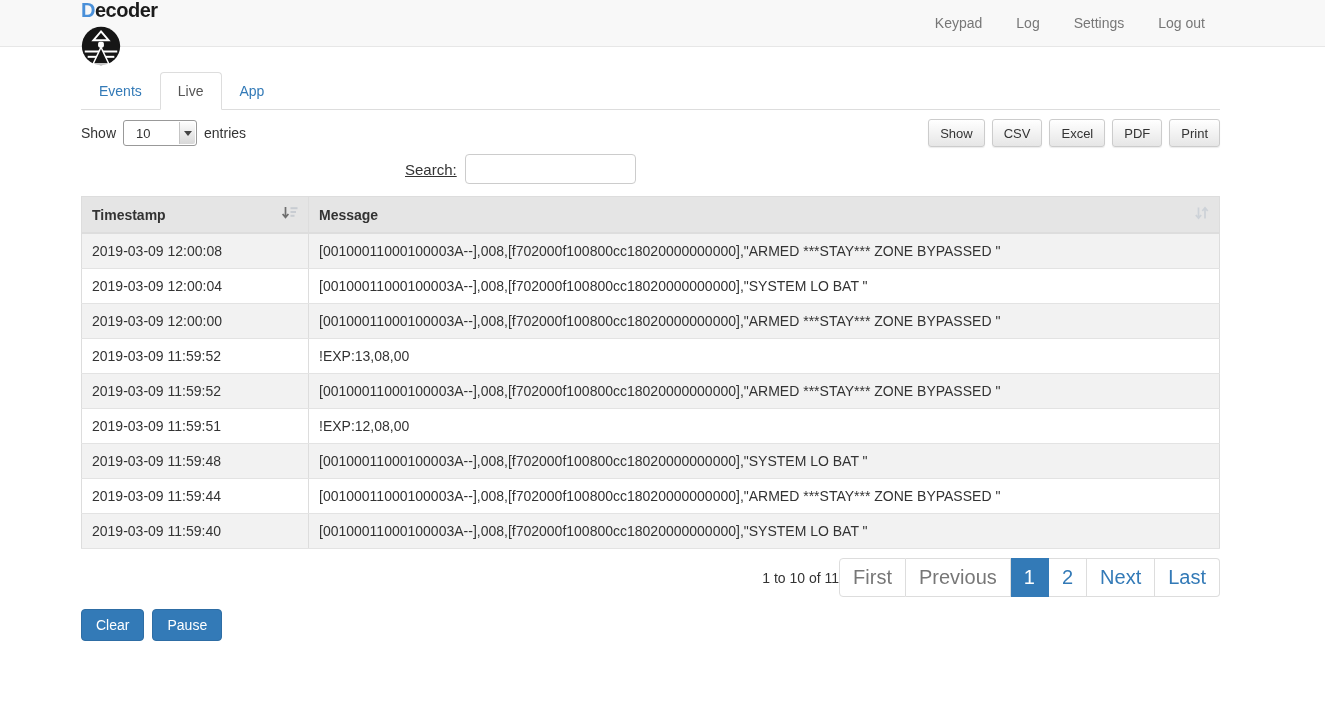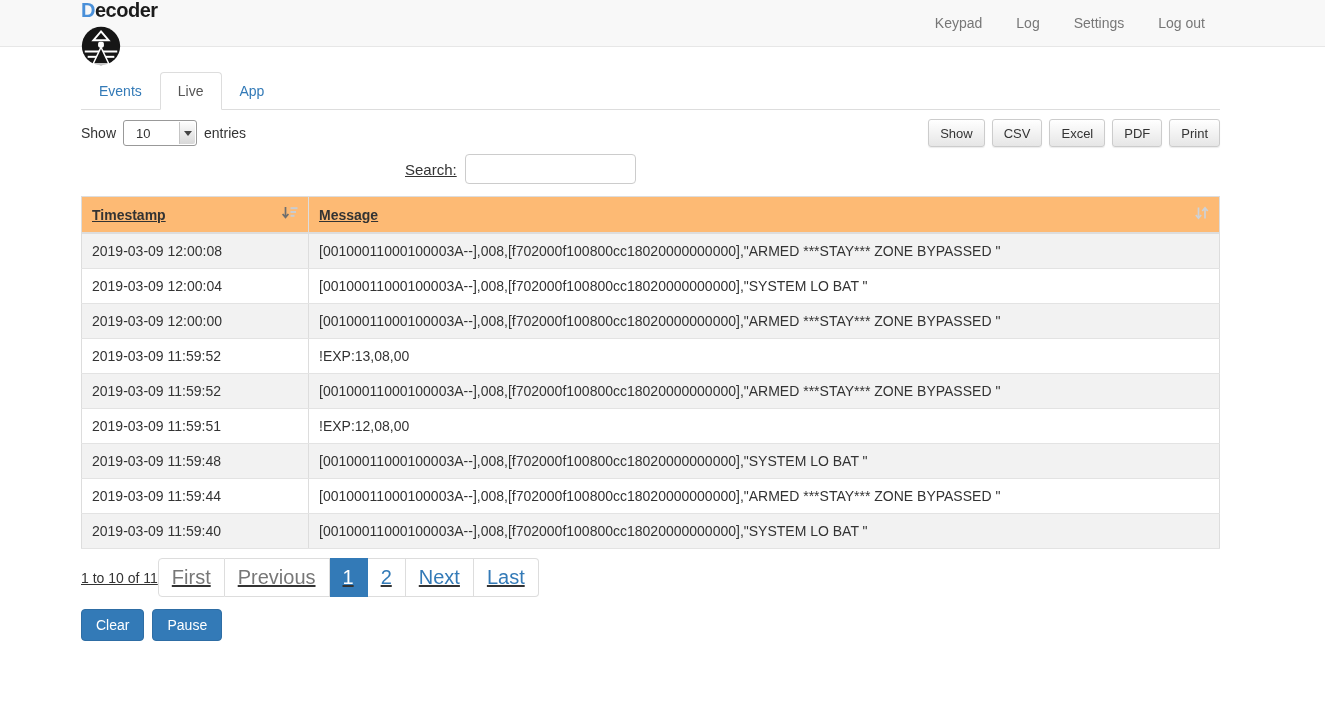--- a/index.html
+++ b/index.html
@@ -32,29 +32,29 @@
   .export-buttons { display:flex; }
   .dt-button { margin-left:7px; padding:4px 11px; height:28px; font-size:13px; font-family:"Liberation Sans",sans-serif; color:#333; border:1px solid #ccc; border-radius:3px; background:linear-gradient(to bottom,#ffffff 0%,#e6e6e6 100%); box-shadow:0 1px 1px rgba(0,0,0,.08); cursor:pointer; }
 
   
   .search-row { display:flex; align-items:center; margin:7px 0 12px 324px; }
   .search-row label { margin-right:8px; font-size:15px; color:#333;text-decoration:underline; }
   .search-row input { width:171px; height:30px; border:1px solid #ccc; border-radius:4px; padding:4px 9px; font-size:14px; font-family:"Liberation Sans",sans-serif; outline:none; }
 
   
   table.log-table { width:100%; border-collapse:collapse; border:1px solid #ddd; font-size:14px; }
-  .log-table th { text-align:right; font-weight:bold; padding:9px 10px; border:1px solid #ddd; border-bottom:2px solid #ddd; background:#fdba74; cursor:pointer;text-decoration:underline; }
+  .log-table th { text-align:right; font-weight:bold; padding:9px 10px; border:1px solid #ddd; border-bottom:2px solid #ddd; background:#e5e5e5; cursor:pointer; }
   .log-table td { padding:9px 10px; border:1px solid #e3e3e3; border-left:1px solid #ddd; border-right:1px solid #ddd; color:#333; }
   .log-table tbody tr:nth-child(odd) { background:#f2f2f2; }
   .col-timestamp { width:227px; }
   .th-inner { display:flex; align-items:center; justify-content:space-between; }
   .sort-icon { margin-left:8px; flex:none; }
 
   
-  .table-footer { display:flex; align-items:center; justify-content:flex-start; margin-top:9px;text-decoration:underline; }
+  .table-footer { display:flex; align-items:center; justify-content:flex-end; margin-top:9px; }
   .info-text { font-size:14px; color:#333; }
   .pagination { display:flex; }
   .page-item { padding:7px 13px; font-size:20px; border:1px solid #ddd; border-left:none; background:#fff; color:#337ab7; text-decoration:none; cursor:pointer; }
   .page-item:first-child { border-left:1px solid #ddd; border-radius:4px 0 0 4px; }
   .page-item:last-child { border-radius:0 4px 4px 0; }
   .page-item.disabled { color:#777; cursor:default; }
   .page-item.active { background:#337ab7; border-color:#337ab7; color:#fff; cursor:default; }
 
   
   .action-row { margin-top:12px; display:flex; }

